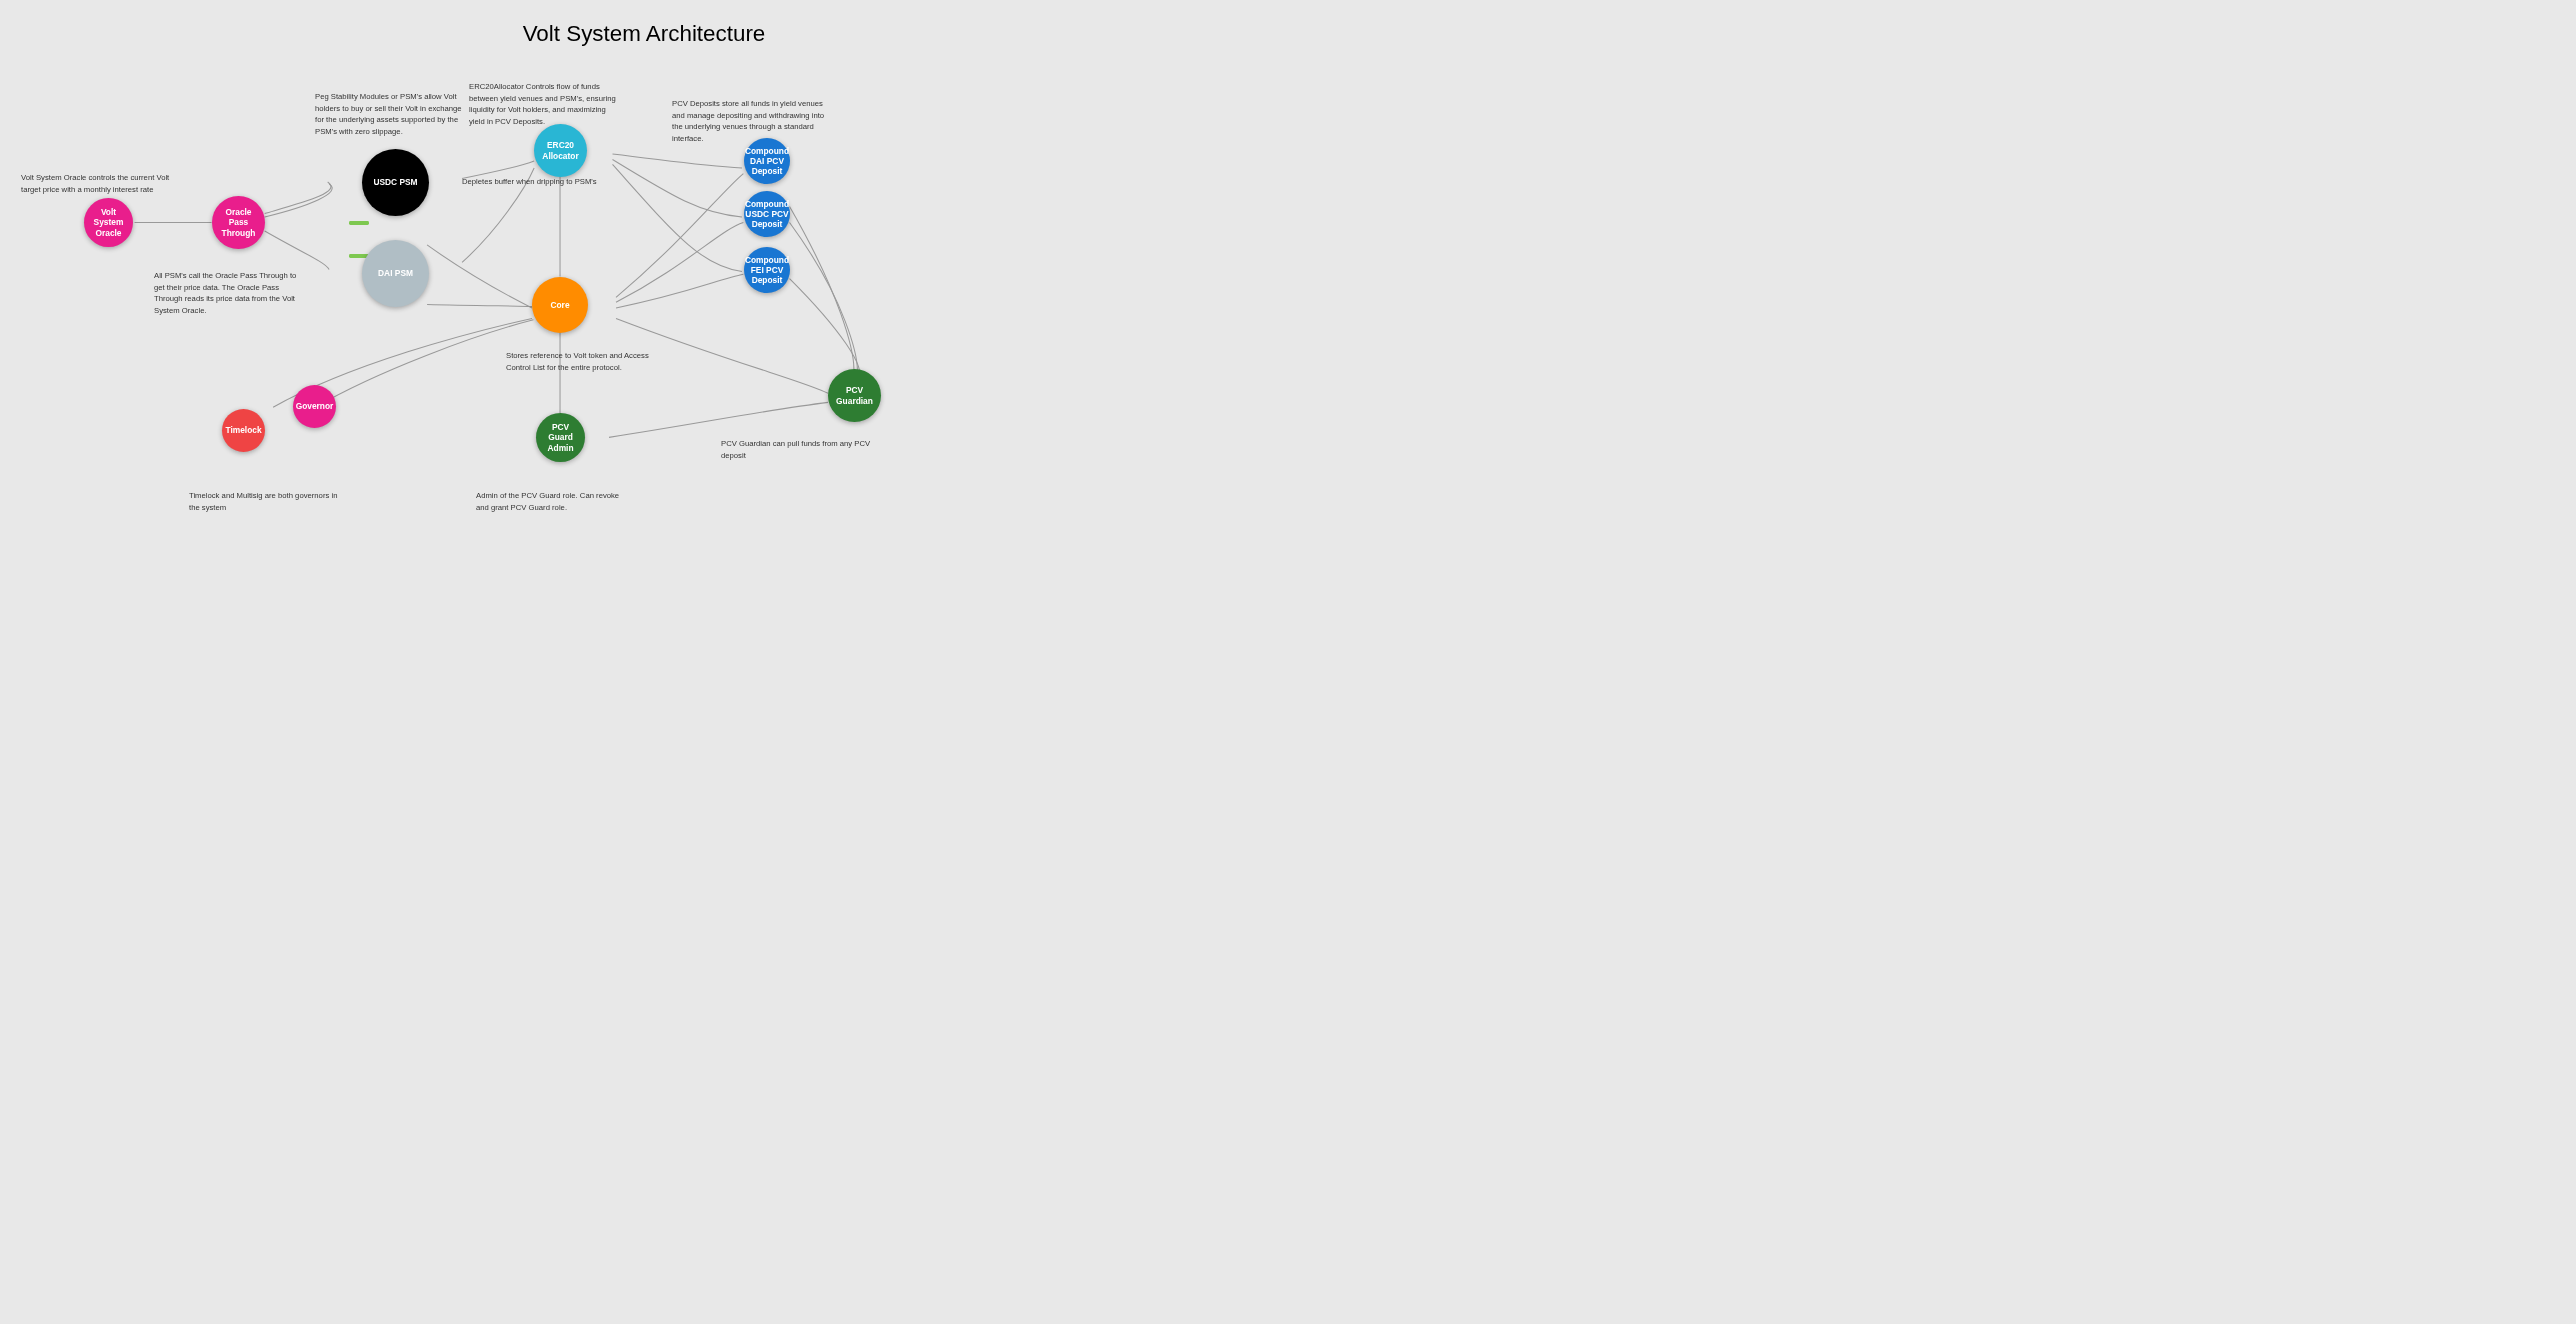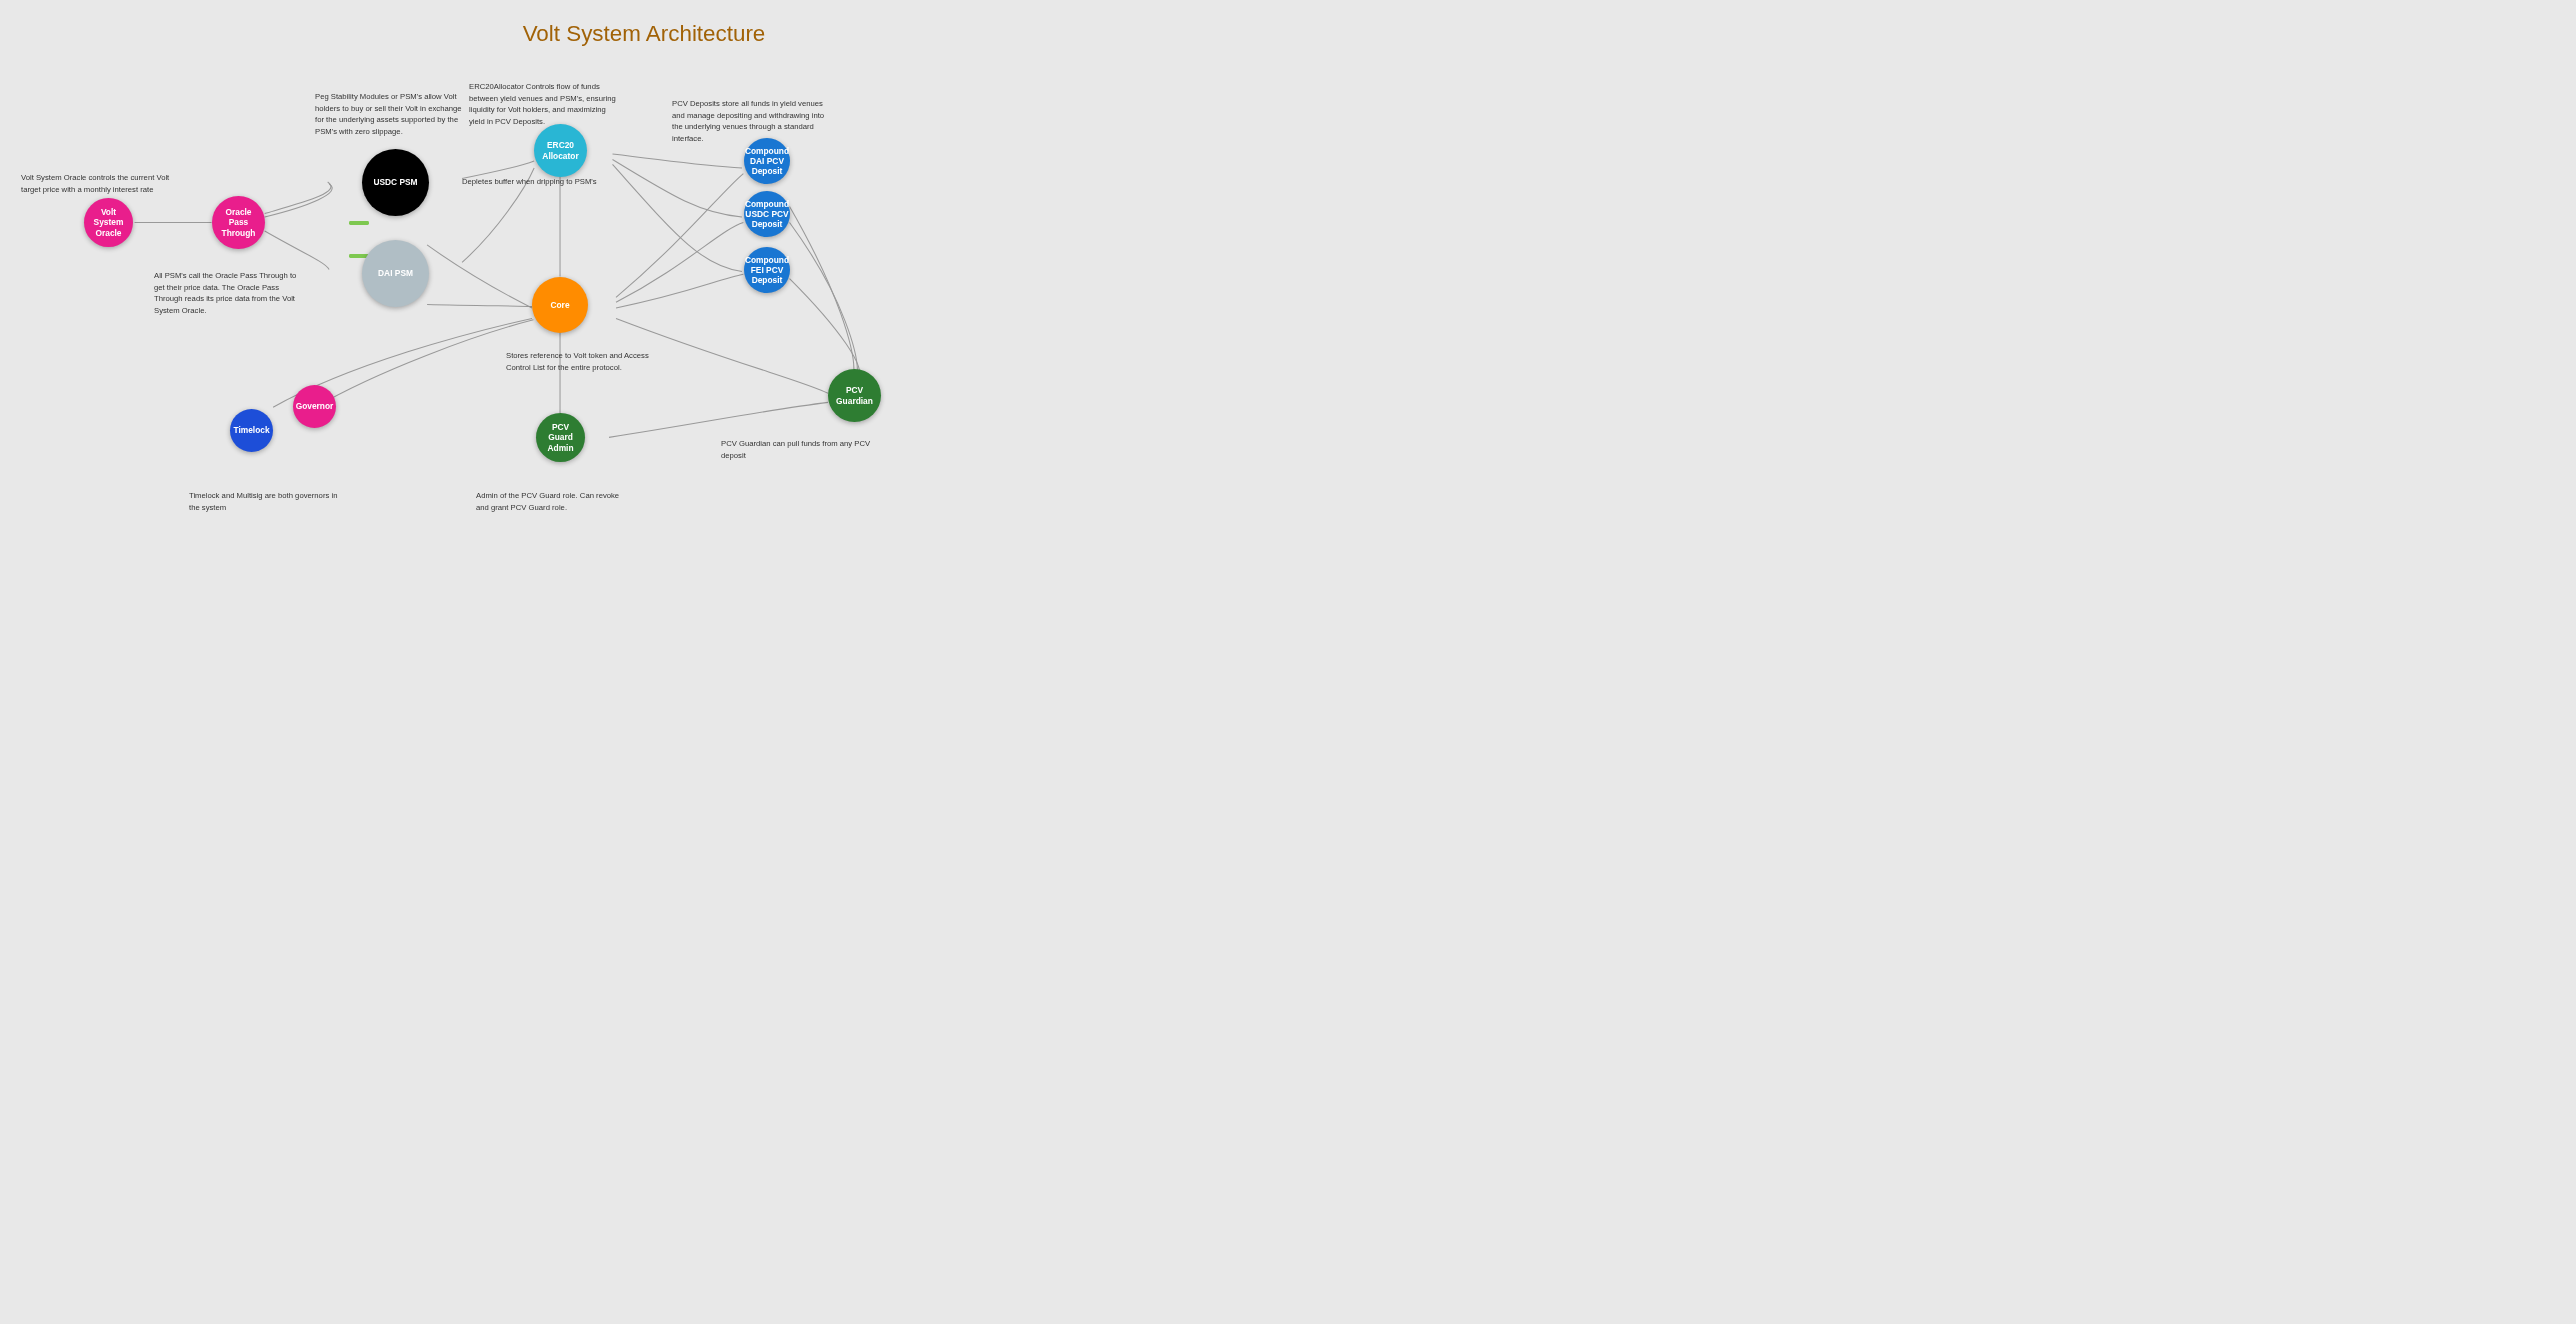--- a/index.html
+++ b/index.html
@@ -10,21 +10,21 @@
       font-family: Arial, sans-serif;
       width: 1288px;
       height: 662px;
       overflow: hidden;
       position: relative;
     }
     h1 {
       text-align: center;
       font-size: 22.4px;
       font-weight: 400;
-      color: #a16207;
+      color: #000000;
       padding-top: 21px;
       margin-bottom: 7px;
     }
     .diagram-container {
       position: absolute;
       top: 0;
       left: 0;
       width: 100%;
       height: 100%;
     }
@@ -137,21 +137,21 @@
 USDC PCV
 Deposit</span></div>
       <div class="node" style="width: 46px; height: 46px; left: 744px; top: 247px; background-color: rgb(25, 118, 210); box-shadow: rgba(0, 0, 0, 0.3) 0px 1.4px 5.6px; white-space: pre-line;"><span style="white-space: pre-line;">Compound
 FEI PCV
 Deposit</span></div>
       <div class="node" style="width: 53px; height: 53px; left: 828px; top: 369px; background-color: rgb(46, 125, 50); box-shadow: rgba(0, 0, 0, 0.3) 0px 1.4px 5.6px; white-space: pre-line;"><span style="white-space: pre-line;">PCV
 Guardian</span></div>
       <div class="node" style="width: 49px; height: 49px; left: 536px; top: 413px; background-color: rgb(46, 125, 50); box-shadow: rgba(0, 0, 0, 0.3) 0px 1.4px 5.6px; white-space: pre-line;"><span style="white-space: pre-line;">PCV
 Guard
 Admin</span></div>
-      <div class="node" style="width: 43px; height: 43px; left: 230px; top: 409px; background-color: #1d4ed8; box-shadow: rgba(0, 0, 0, 0.3) 0px 1.4px 5.6px; white-space: pre-line;"><span style="white-space: pre-line;">Timelock</span></div>
+      <div class="node" style="width: 43px; height: 43px; left: 222px; top: 409px; background-color: #ef4444; box-shadow: rgba(0, 0, 0, 0.3) 0px 1.4px 5.6px; white-space: pre-line;"><span style="white-space: pre-line;">Timelock</span></div>
       <div class="node" style="width: 43px; height: 43px; left: 293px; top: 385px; background-color: rgb(233, 30, 140); box-shadow: rgba(0, 0, 0, 0.3) 0px 1.4px 5.6px; white-space: pre-line;"><span style="white-space: pre-line;">Governor</span></div>
     </div>
 
   <div id="annotations-container">
       <div class="annotation" style="left: 21px; top: 172px;">Volt System Oracle controls the current Volt target price with a monthly interest rate</div>
       <div class="annotation" style="left: 315px; top: 91px;">Peg Stability Modules or PSM's allow Volt holders to buy or sell their Volt in exchange for the underlying assets supported by the PSM's with zero slippage.</div>
       <div class="annotation" style="left: 469px; top: 81px;">ERC20Allocator Controls flow of funds between yield venues and PSM's, ensuring liquidity for Volt holders, and maximizing yield in PCV Deposits.</div>
       <div class="annotation" style="left: 672px; top: 98px;">PCV Deposits store all funds in yield venues and manage depositing and withdrawing into the underlying venues through a standard interface.</div>
       <div class="annotation" style="left: 154px; top: 270px;">All PSM's call the Oracle Pass Through to get their price data. The Oracle Pass Through reads its price data from the Volt System Oracle.</div>
       <div class="annotation" style="left: 462px; top: 176px;">Depletes buffer when dripping to PSM's</div>

